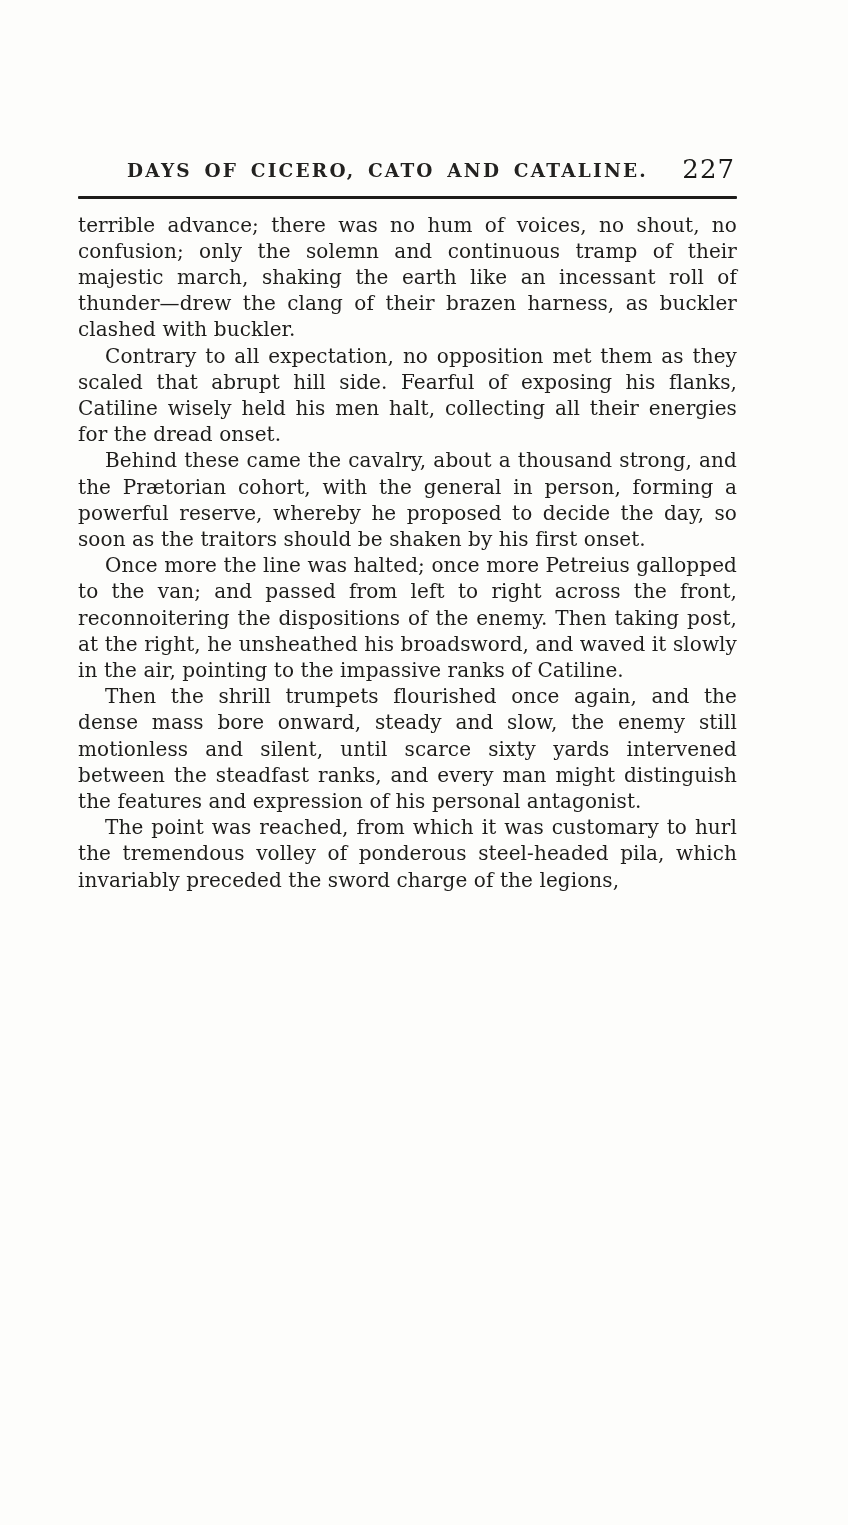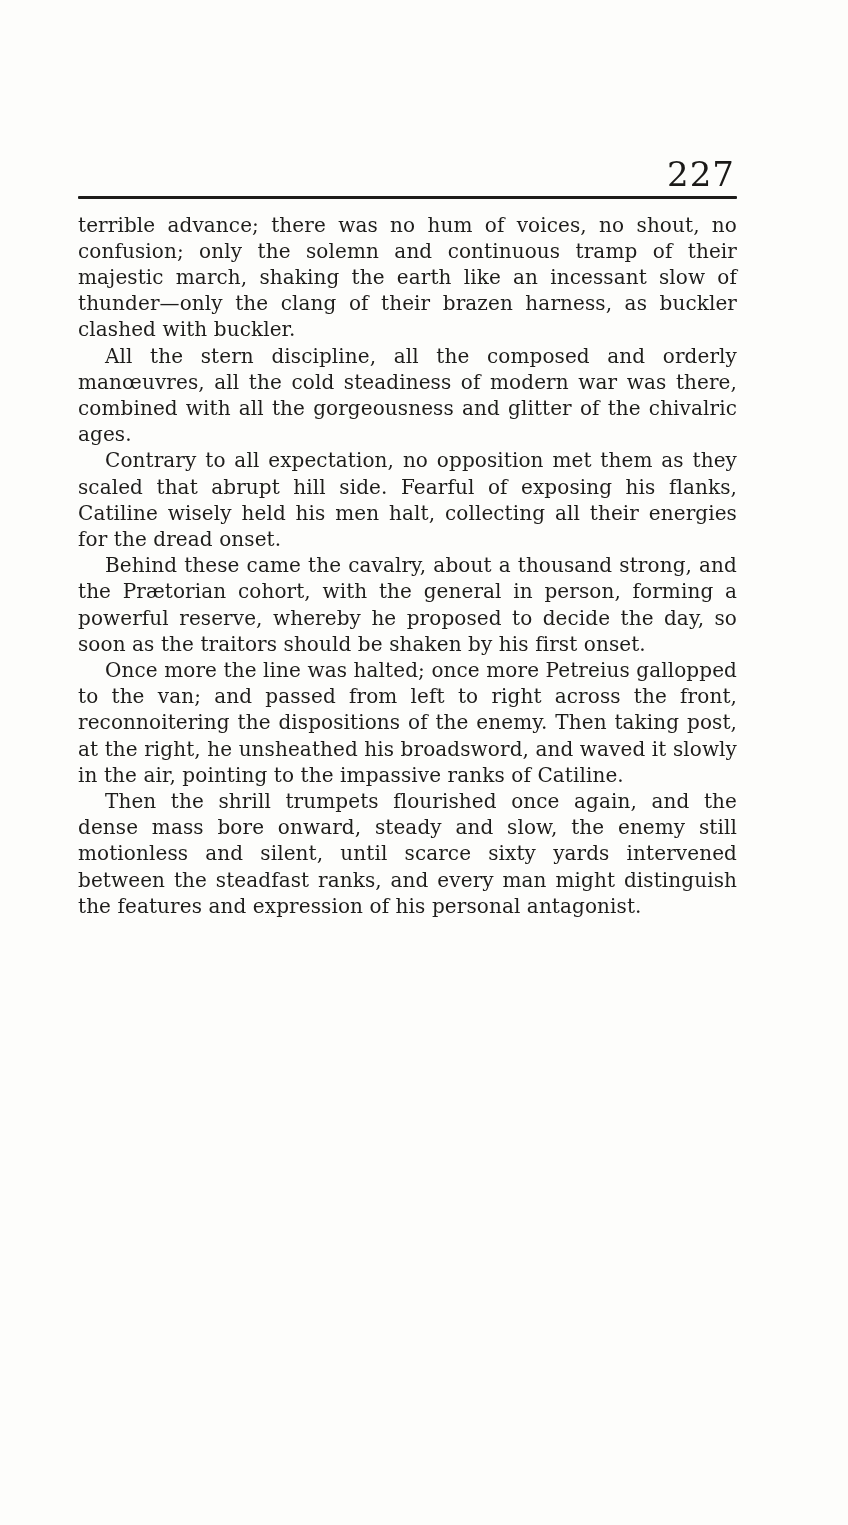--- a/index.html
+++ b/index.html
@@ -34,21 +34,21 @@
     letter-spacing: 2.2px;
     word-spacing: 4px;
     font-weight: 600;
     color: #232220;
     white-space: nowrap;
   }
   .page-number {
     position: absolute;
     right: 2px;
     top: -4px;
-    font-size: 34px;
+    font-size: 26px;
     letter-spacing: 1px;
     color: #1b1a18;
   }
   .header-rule {
     width: 100%;
     height: 2.6px;
     background: #1d1c1a;
     margin-top: 8px;
     border-radius: 1px;
   }
@@ -65,27 +65,28 @@
   .text-block p.indent {
     text-indent: 27px;
   }
 </style>
 </head>
 <body>
 
 <div class="page">
 
   <div class="page-header">
+    <div class="header-title">DAYS OF CICERO, CATO AND CATALINE.</div>
     <div class="page-number">227</div>
   </div>
 
   <div class="header-rule"></div>
 
   <div class="text-block">
-    <p>terrible advance; there was no hum of voices, no shout, no confusion; only the solemn and continuous tramp of their majestic march, shaking the earth like an incessant slow of thunder—only the clang of their brazen harness, as buckler clashed with buckler.</p>
-    <p class="indent">All the stern discipline, all the composed and orderly manœuvres, all the cold steadiness of modern war was there, combined with all the gorgeousness and glitter of the chivalric ages.</p>
+    <p>terrible advance; there was no hum of voices, no shout, no confusion; only the solemn and continuous tramp of their majestic march, shaking the earth like an incessant roll of thunder—drew the clang of their brazen harness, as buckler clashed with buckler.</p>
     <p class="indent">Contrary to all expectation, no opposition met them as they scaled that abrupt hill side. Fearful of exposing his flanks, Catiline wisely held his men halt, collecting all their energies for the dread onset.</p>
     <p class="indent">Behind these came the cavalry, about a thousand strong, and the Prætorian cohort, with the general in person, forming a powerful reserve, whereby he proposed to decide the day, so soon as the traitors should be shaken by his first onset.</p>
     <p class="indent">Once more the line was halted; once more Petreius gallopped to the van; and passed from left to right across the front, reconnoitering the dispositions of the enemy. Then taking post, at the right, he unsheathed his broadsword, and waved it slowly in the air, pointing to the impassive ranks of Catiline.</p>
     <p class="indent">Then the shrill trumpets flourished once again, and the dense mass bore onward, steady and slow, the enemy still motionless and silent, until scarce sixty yards intervened between the steadfast ranks, and every man might distinguish the features and expression of his personal antagonist.</p>
+    <p class="indent">The point was reached, from which it was customary to hurl the tremendous volley of ponderous steel-headed pila, which invariably preceded the sword charge of the legions,</p>
   </div>
 
 </div>
 
 </body></html>

